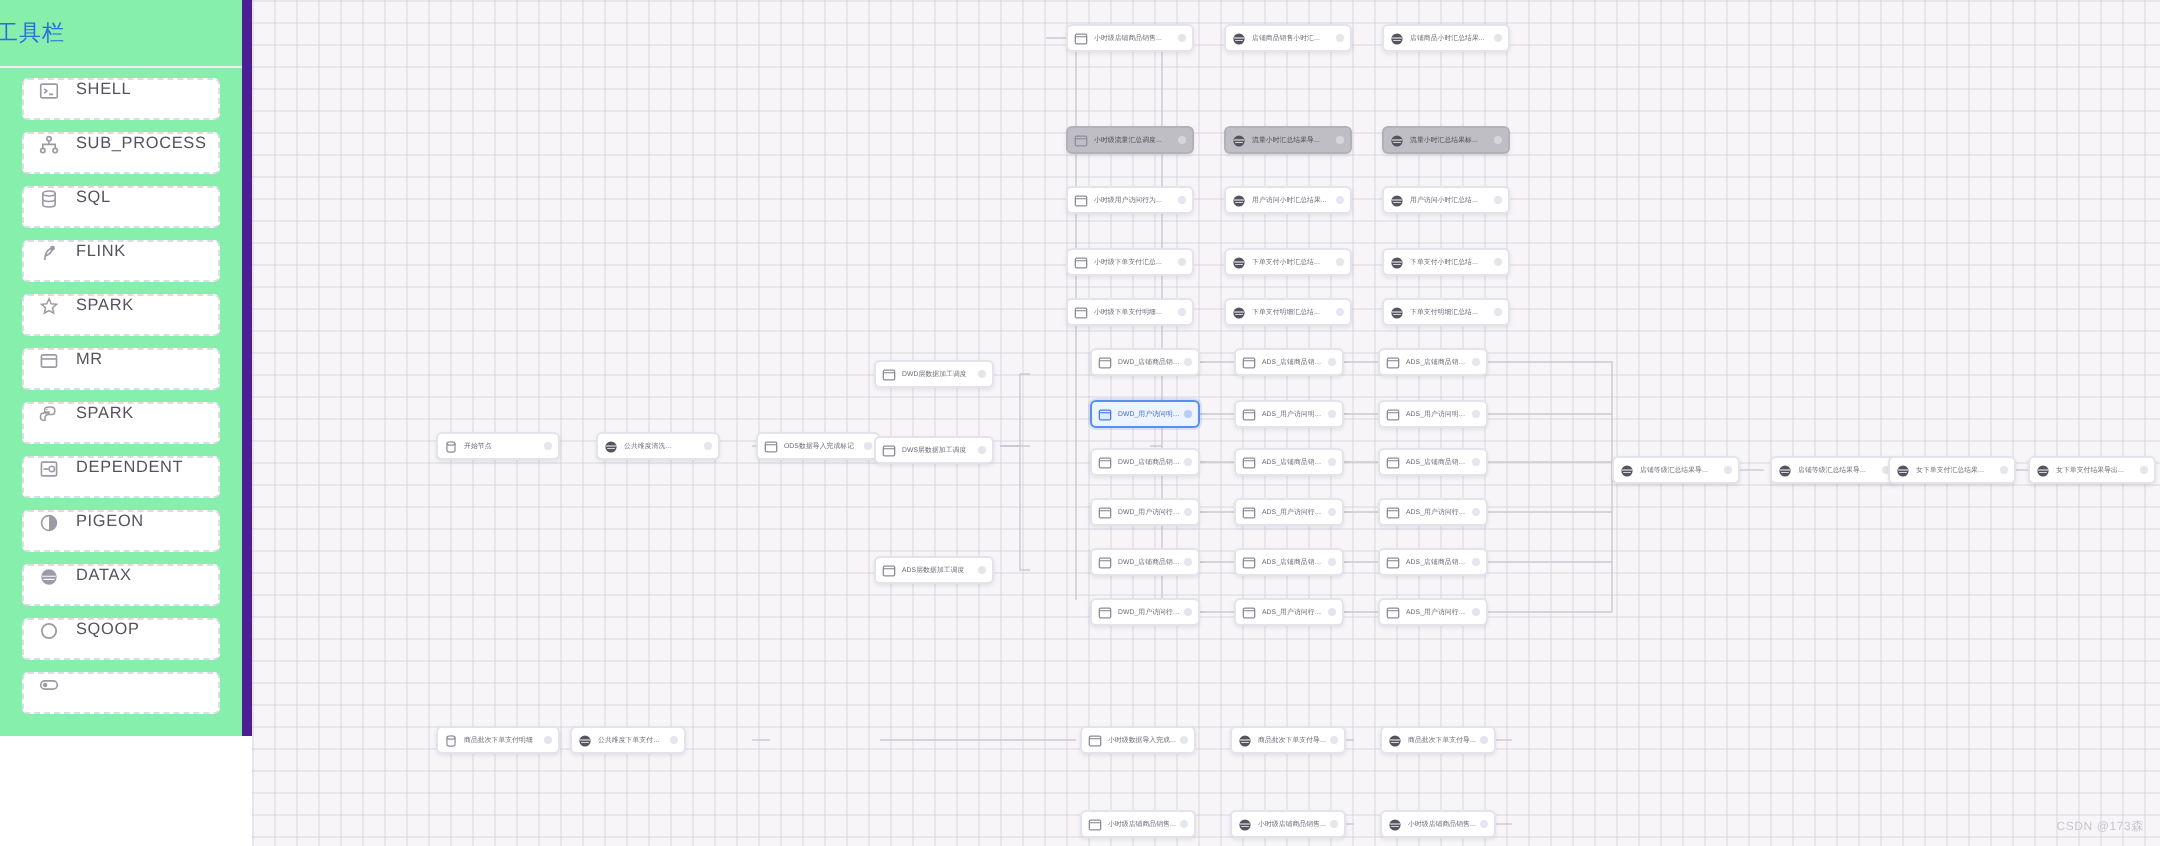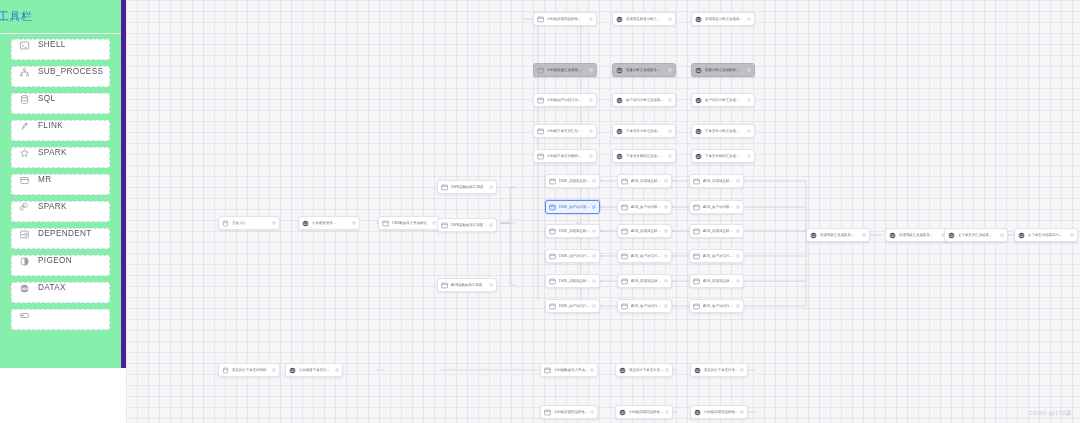--- a/index.html
+++ b/index.html
@@ -227,20 +227,28 @@
           <span class="sb-label">PIGEON</span>
         </div>
         <div class="sb-item">
           <span class="ic">
             <svg viewBox="0 0 16 16" width="11" height="11" fill="currentColor">
               <circle cx="8" cy="8" r="5.6"></circle>
               <path d="M3 7h10v.9H3zM4 9.2h8v.9H4z" fill="#fff"></path>
             </svg>
           </span>
           <span class="sb-label">DATAX</span>
+        </div>
+        <div class="sb-item">
+          <span class="ic">
+            <svg viewBox="0 0 16 16" width="11" height="11" fill="none" stroke="currentColor" stroke-width="1.3">
+              <circle cx="8" cy="8" r="5.2"></circle>
+            </svg>
+          </span>
+          <span class="sb-label">SQOOP</span>
         </div>
         <div class="sb-item">
           <span class="ic">
             <svg viewBox="0 0 16 16" width="11" height="11" fill="none" stroke="currentColor" stroke-width="1.2">
               <rect x="2" y="5" width="12" height="6" rx="3"></rect>
               <circle cx="5.2" cy="8" r="1.6" fill="currentColor" stroke="none"></circle>
             </svg>
           </span>
         </div>
       </div>

